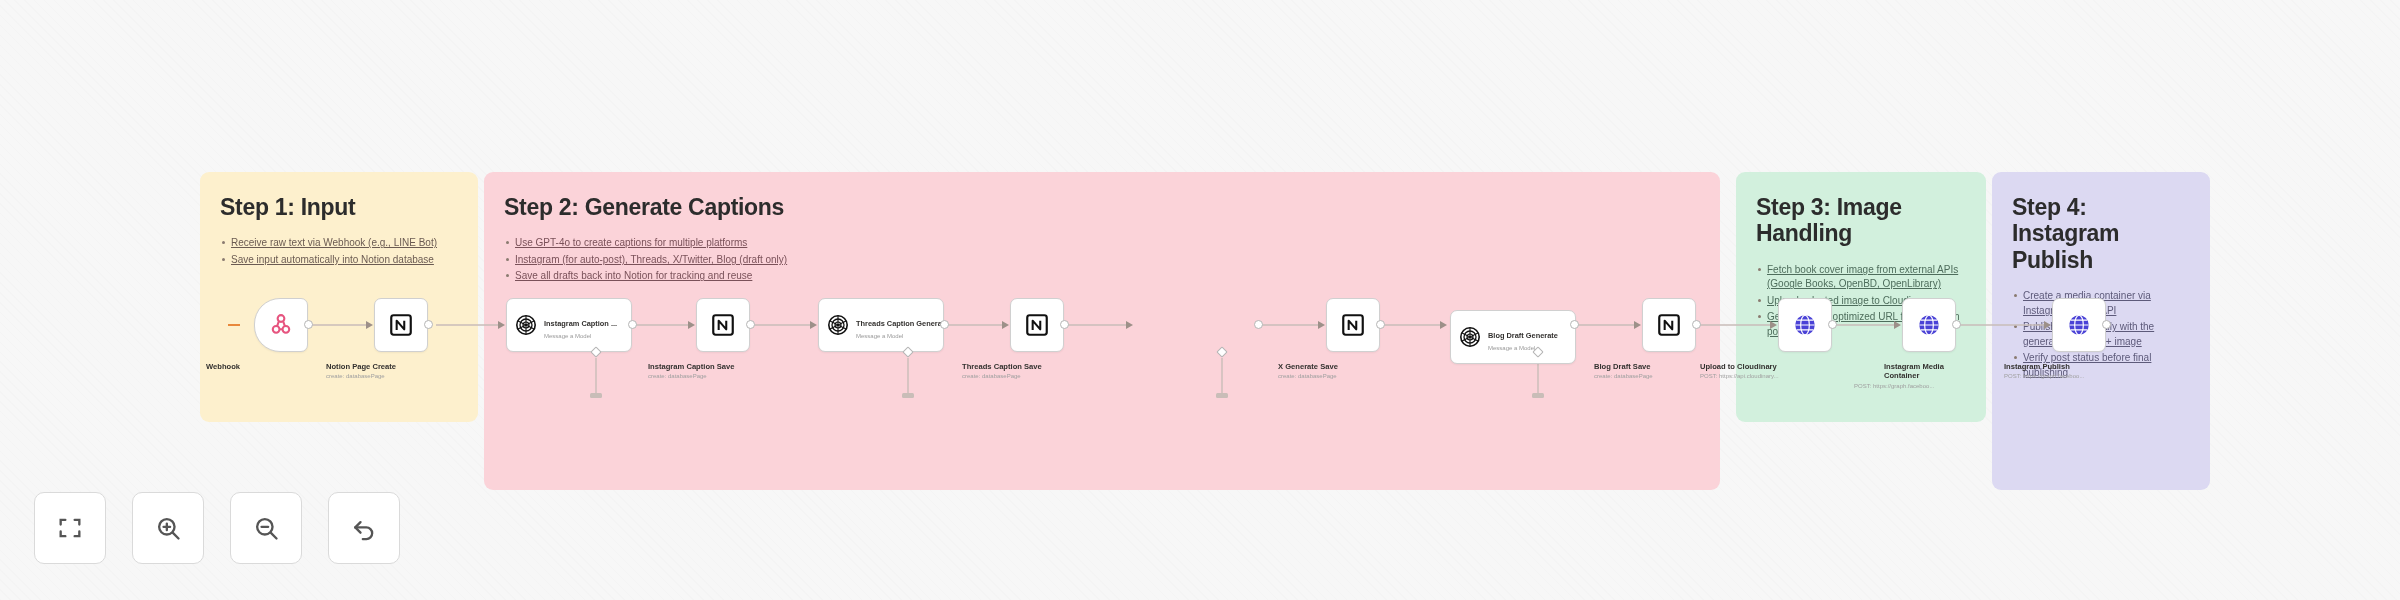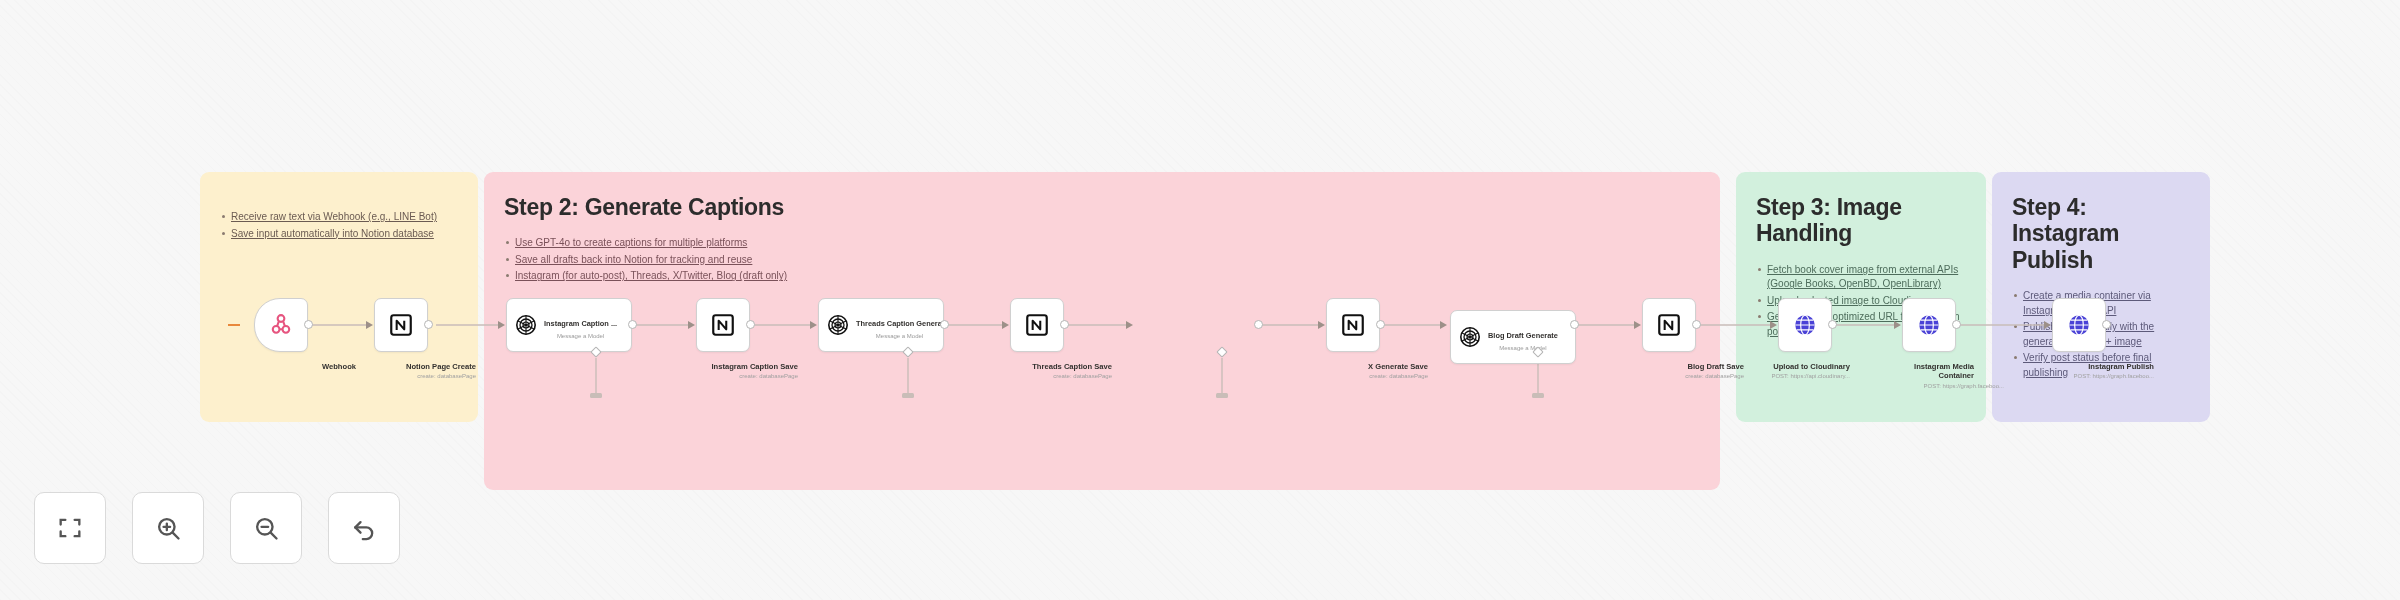--- a/index.html
+++ b/index.html
@@ -49,21 +49,21 @@
     position: absolute;
     left: 2px; top: 5px;
     width: 3px; height: 3px;
     border-radius: 50%;
     background: #8a7a70;
   }
 
   #g1 { left: 200px; top: 172px; width: 278px; height: 250px; background: #fdf0cd; }
   #g2 { left: 484px; top: 172px; width: 1236px; height: 318px; background: #fbd3d9; }
   #g3 { left: 1736px; top: 172px; width: 250px; height: 250px; background: #d2f0dd; }
-  #g4 { left: 1992px; top: 172px; width: 218px; height: 250px; background: #dcd9f2; }
+  #g4 { left: 1992px; top: 172px; width: 218px; height: 318px; background: #dcd9f2; }
   #g2 .group-bullets li, #g2 .group-title { color: #2c2c2c; }
   #g2 .group-bullets li { color: #7a5159; }
   #g3 .group-bullets li { color: #4e6d5c; }
   #g4 .group-bullets li { color: #5d5a7a; }
 
   
   #edges { position: absolute; left: 0; top: 0; width: 2400px; height: 600px; }
 
   
   .node {
@@ -78,42 +78,42 @@
   .node.square { width: 54px; height: 54px; justify-content: center; }
   .node.wide   { width: 126px; height: 54px; padding-left: 7px; gap: 6px; }
   .node.trigger {
     width: 54px; height: 54px; justify-content: center;
     border-radius: 26px 7px 7px 26px;
   }
 
   .node-icon { flex: 0 0 auto; display: flex; align-items: center; justify-content: center; }
   .node-icon svg { display: block; }
 
-  .node-text { overflow: hidden; text-align: center; }
+  .node-text { overflow: hidden; }
   .node-title {
     font-size: 7.4px;
     font-weight: bold;
     color: #33312f;
     line-height: 1.25;
     white-space: nowrap;
     overflow: hidden;
     text-overflow: ellipsis;
     max-width: 62px;
   }
   .node-subtitle {
     font-size: 6px;
     color: #9a9a9a;
     margin-top: 3px;
     white-space: nowrap;
   }
 
   
   .node-label {
     position: absolute;
-    text-align: right;
+    text-align: left;
     width: 150px;
   }
   .node-label .nl-title {
     font-size: 7.6px;
     font-weight: bold;
     color: #33312f;
     line-height: 1.25;
   }
   .node-label .nl-sub {
     font-size: 6px;
@@ -156,32 +156,33 @@
     cursor: pointer;
   }
   .tool-btn svg { display: block; }
 </style>
 </head>
 <body>
 
 <div id="canvas">
 
   <div class="group" id="g1">
+    <div class="group-title">Step 1: Input</div>
     <ul class="group-bullets">
       <li>Receive raw text via Webhook (e.g., LINE Bot)</li>
       <li>Save input automatically into Notion database</li>
     </ul>
   </div>
 
   <div class="group" id="g2">
     <div class="group-title">Step 2: Generate Captions</div>
     <ul class="group-bullets">
       <li>Use GPT-4o to create captions for multiple platforms</li>
+      <li>Instagram (for auto-post), Threads, X/Twitter, Blog (draft only)</li>
       <li>Save all drafts back into Notion for tracking and reuse</li>
-      <li>Instagram (for auto-post), Threads, X/Twitter, Blog (draft only)</li>
     </ul>
   </div>
 
   <div class="group" id="g3">
     <div class="group-title">Step 3: Image Handling</div>
     <ul class="group-bullets">
       <li>Fetch book cover image from external APIs (Google Books, OpenBD, OpenLibrary)</li>
       <li>Upload selected image to Cloudinary</li>
       <li>Generate final optimized URL for Instagram posting</li>
     </ul>

